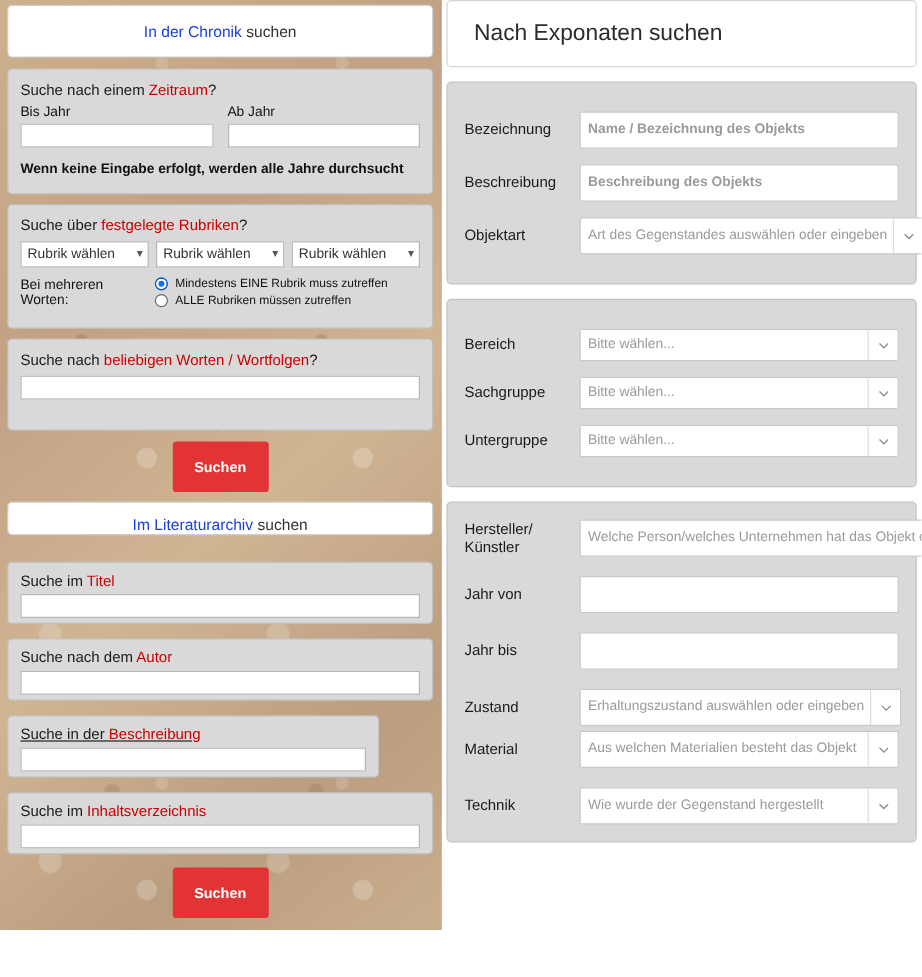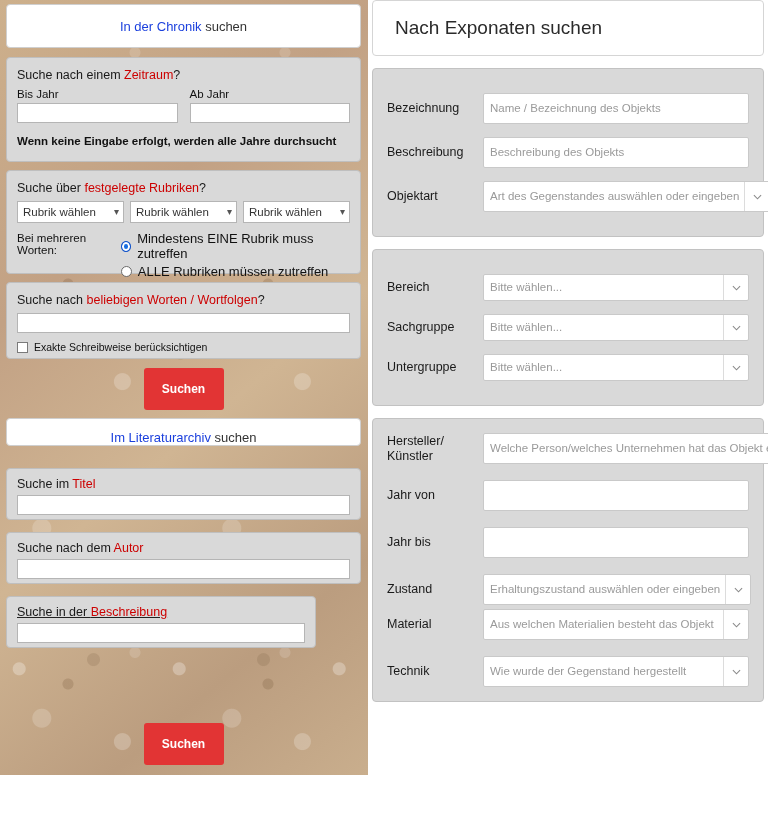--- a/index.html
+++ b/index.html
@@ -160,21 +160,21 @@
     display: inline-block;
     box-sizing: border-box;
     position: relative;
   }
   .radio.checked {
     border-color: #1152c9;
     background: #1a6fe0;
     box-shadow: inset 0 0 0 2px #ffffff;
   }
   .radio-opts .label {
-    font-size: 13px;
+    font-size: 10px;
     color: #111;
   }
 
   .wide-input-wrap {
     padding: 0 10px 8px 10px;
   }
   .check-row {
     display: flex;
     align-items: center;
     gap: 6px;
@@ -264,20 +264,21 @@
     color: #9a9a9a;
     line-height: 25px;
     padding: 0 6px;
     border-radius: 2px;
     overflow: hidden;
     white-space: nowrap;
   }
   .rinput.tall {
     height: 31px;
     line-height: 29px;
+    font-weight: bold;
   }
   .rselect {
     width: 100%;
     height: 27px;
     background: #ffffff;
     border: 1px solid #c9c9c9;
     box-sizing: border-box;
     font-size: 11.5px;
     color: #9a9a9a;
     line-height: 25px;
@@ -372,24 +373,20 @@
       </div>
     </div>
 
     <div class="panel" style="position:absolute; left:6px; top:282px; width:355px; height:77px;">
       <div class="panel-label">
         <span>Suche nach </span><span class="accent-red">beliebigen Worten / Wortfolgen</span><span>?</span>
       </div>
       <div class="wide-input-wrap">
         <input class="txt" type="text" value="" style="">
       </div>
-      <div class="check-row">
-        <span class="checkbox"></span>
-        <span class="check-label">Exakte Schreibweise berücksichtigen</span>
-      </div>
     </div>
 
     <div style="position:absolute; left:6px; top:368px; width:355px;">
       <button class="btn-search">Suchen</button>
     </div>
 
     <div class="panel-white" style="position:absolute; left:6px; top:418px; width:355px; height:28px;">
       <div class="card-title" style="padding:11px 8px;">
         <span class="accent">Im Literaturarchiv</span><span> suchen</span>
       </div>
@@ -415,20 +412,28 @@
 
     <div class="panel" style="position:absolute; left:6px; top:596px; width:310px; height:52px;text-decoration:underline;">
       <div class="panel-label" style="padding:8px 10px 4px 10px;">
         <span>Suche in der </span><span class="accent-red">Beschreibung</span>
       </div>
       <div class="wide-input-wrap" style="padding:0 10px;">
         <input class="txt" type="text" value="" style="">
       </div>
     </div>
 
+    <div class="panel" style="position:absolute; left:6px; top:660px; width:355px; height:52px;">
+      <div class="panel-label" style="padding:8px 10px 4px 10px;">
+        <span>Suche im </span><span class="accent-red">Inhaltsverzeichnis</span>
+      </div>
+      <div class="wide-input-wrap" style="padding:0 10px;">
+        <input class="txt" type="text" value="" style="">
+      </div>
+    </div>
 
     <div style="position:absolute; left:6px; top:723px; width:355px;">
       <button class="btn-search">Suchen</button>
     </div>
 
   </div>
 
   <div class="right-col">
 
     <div class="right-title">

